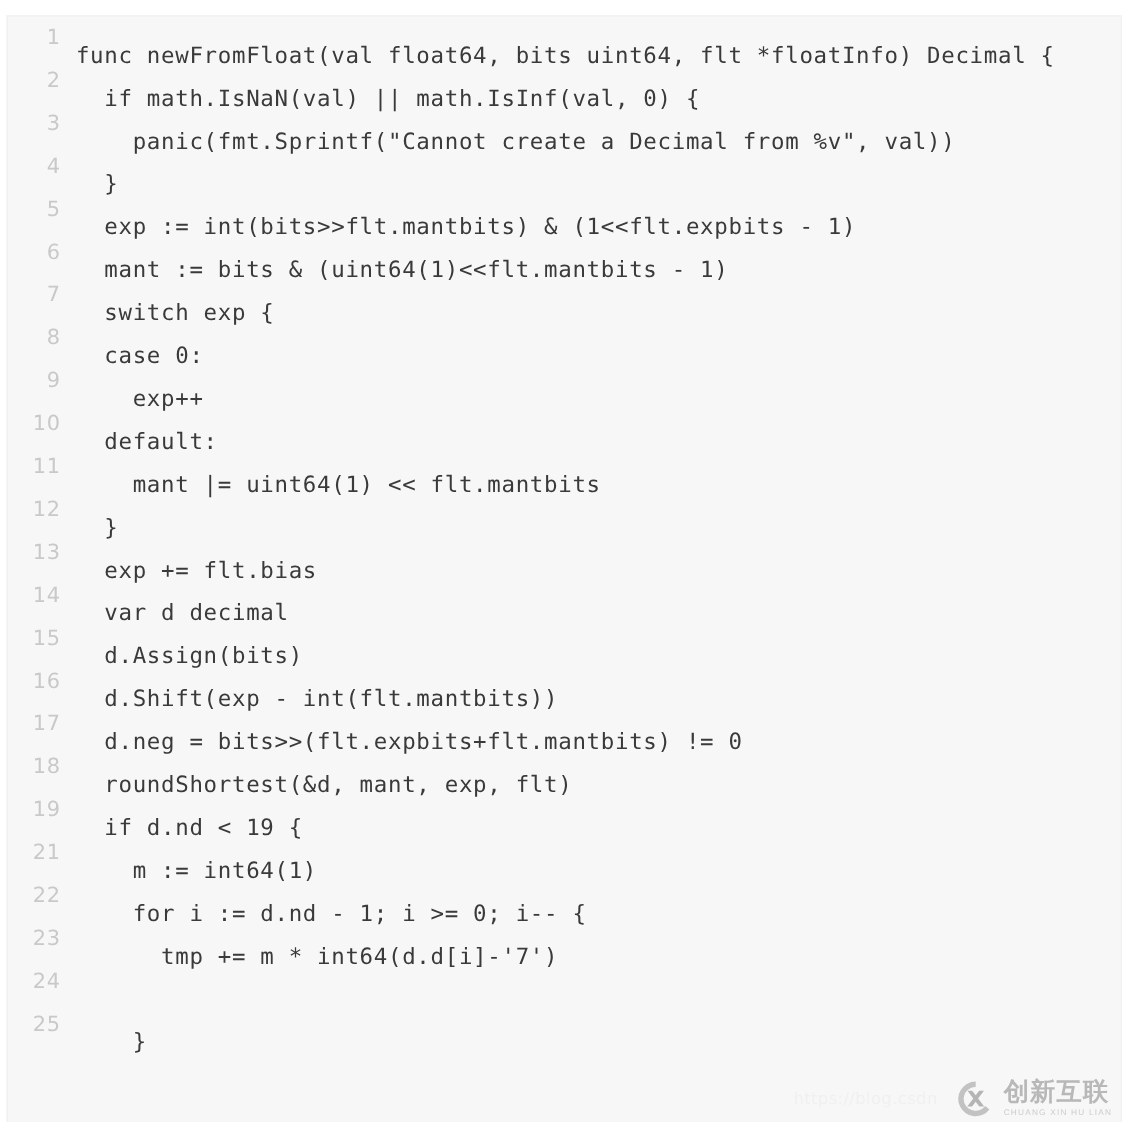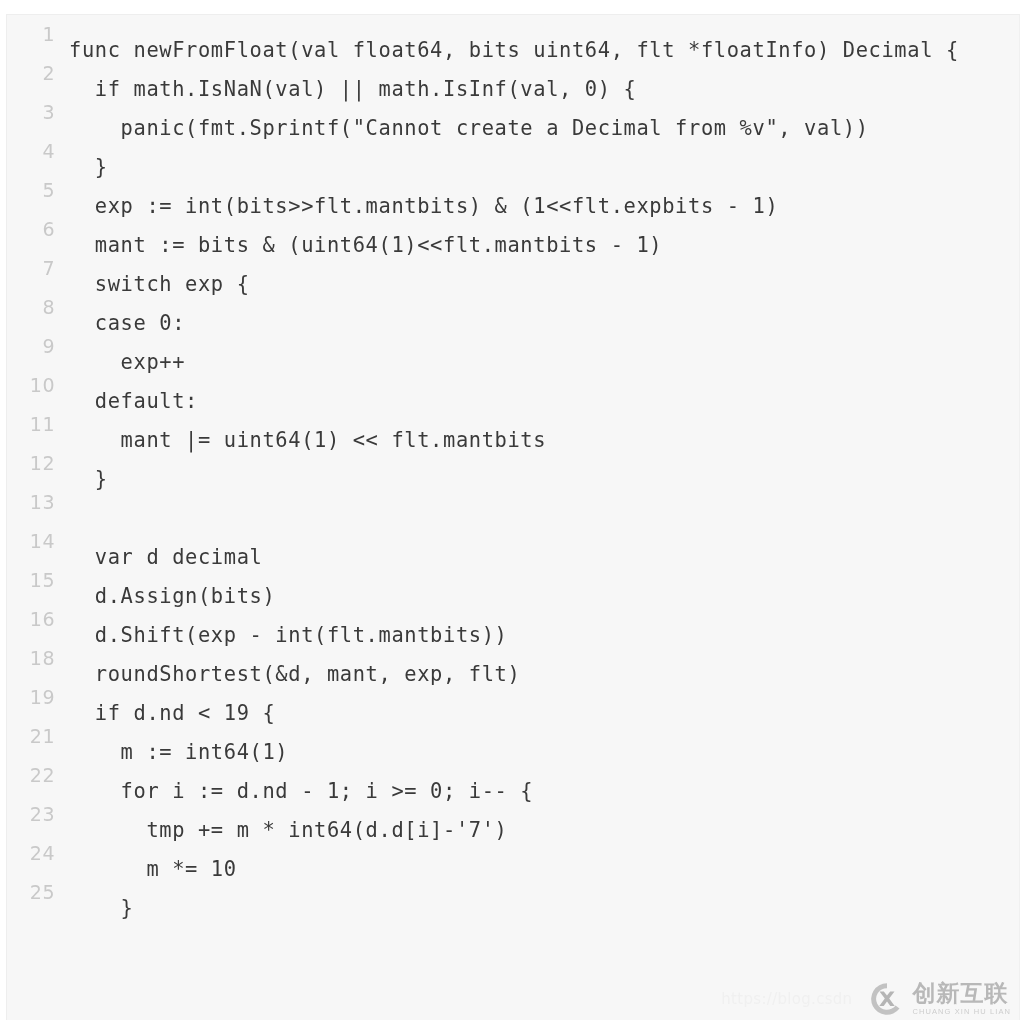--- a/index.html
+++ b/index.html
@@ -118,30 +118,31 @@
       <div class="code-line"><span class="ln">3</span><span class="lc">    panic(fmt.Sprintf("Cannot create a Decimal from %v", val))</span></div>
       <div class="code-line"><span class="ln">4</span><span class="lc">  }</span></div>
       <div class="code-line"><span class="ln">5</span><span class="lc">  exp := int(bits&gt;&gt;flt.mantbits) &amp; (1&lt;&lt;flt.expbits - 1)</span></div>
       <div class="code-line"><span class="ln">6</span><span class="lc">  mant := bits &amp; (uint64(1)&lt;&lt;flt.mantbits - 1)</span></div>
       <div class="code-line"><span class="ln">7</span><span class="lc">  switch exp {</span></div>
       <div class="code-line"><span class="ln">8</span><span class="lc">  case 0:</span></div>
       <div class="code-line"><span class="ln">9</span><span class="lc">    exp++</span></div>
       <div class="code-line"><span class="ln">10</span><span class="lc">  default:</span></div>
       <div class="code-line"><span class="ln">11</span><span class="lc">    mant |= uint64(1) &lt;&lt; flt.mantbits</span></div>
       <div class="code-line"><span class="ln">12</span><span class="lc">  }</span></div>
-      <div class="code-line"><span class="ln">13</span></div>
+      <div class="code-line"><span class="ln">13</span><span class="lc">  exp += flt.bias</span></div>
       <div class="code-line"><span class="ln">14</span><span class="lc">  var d decimal</span></div>
       <div class="code-line"><span class="ln">15</span><span class="lc">  d.Assign(bits)</span></div>
       <div class="code-line"><span class="ln">16</span><span class="lc">  d.Shift(exp - int(flt.mantbits))</span></div>
+      <div class="code-line"><span class="ln">17</span><span class="lc">  d.neg = bits&gt;&gt;(flt.expbits+flt.mantbits) != 0</span></div>
       <div class="code-line"><span class="ln">18</span><span class="lc">  roundShortest(&amp;d, mant, exp, flt)</span></div>
       <div class="code-line"><span class="ln">19</span><span class="lc">  if d.nd &lt; 19 {</span></div>
       <div class="code-line"><span class="ln">21</span><span class="lc">    m := int64(1)</span></div>
       <div class="code-line"><span class="ln">22</span><span class="lc">    for i := d.nd - 1; i &gt;= 0; i-- {</span></div>
       <div class="code-line"><span class="ln">23</span><span class="lc">      tmp += m * int64(d.d[i]-'7')</span></div>
-      <div class="code-line"><span class="ln">24</span><span class="lc">      m *= 10</span></div>
+      <div class="code-line"><span class="ln">24</span></div>
       <div class="code-line"><span class="ln">25</span><span class="lc">    }</span></div>
     </div>
 
   <div id="watermark">
     <div id="wm-url">https://blog.csdn</div>
     <div id="wm-logo">
       <div id="wm-mark">
         <svg width="38" height="38" viewBox="0 0 38 38" aria-hidden="true">
           <path d="M19 3.2 A15.8 15.8 0 1 0 31.5 28.6 L27.6 25.4 A10.8 10.8 0 1 1 19 8.2 Z" fill="#c2c2c2"></path>
           <path d="M11.5 11.5 L15.8 11.5 L19 15.6 L22.2 11.5 L26.5 11.5 L21.2 18.6 L26.7 26 L22.3 26 L19 21.6 L15.7 26 L11.3 26 L16.8 18.6 Z" fill="#b5b5b5"></path>

